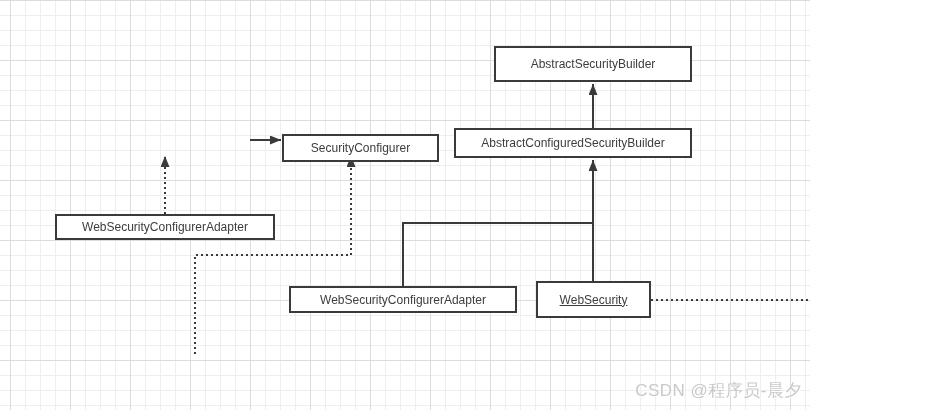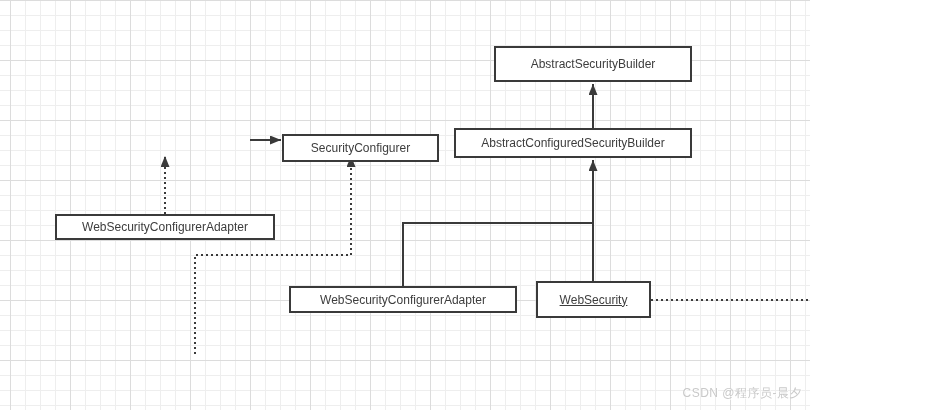--- a/index.html
+++ b/index.html
@@ -48,21 +48,21 @@
     justify-content: center;
     font-size: 12px;
     color: #3d3d3d;
     white-space: nowrap;
     text-align: center;
   }
   .watermark {
     position: absolute;
     right: 8px;
     bottom: 8px;
-    font-size: 12px;
+    font-size: 17px;
     letter-spacing: 0.5px;
     color: #c9c9c9;
     text-shadow: 1px 1px 0 #ffffff;
   }
 </style>
 </head>
 <body>
 
 <div class="stage">
 

